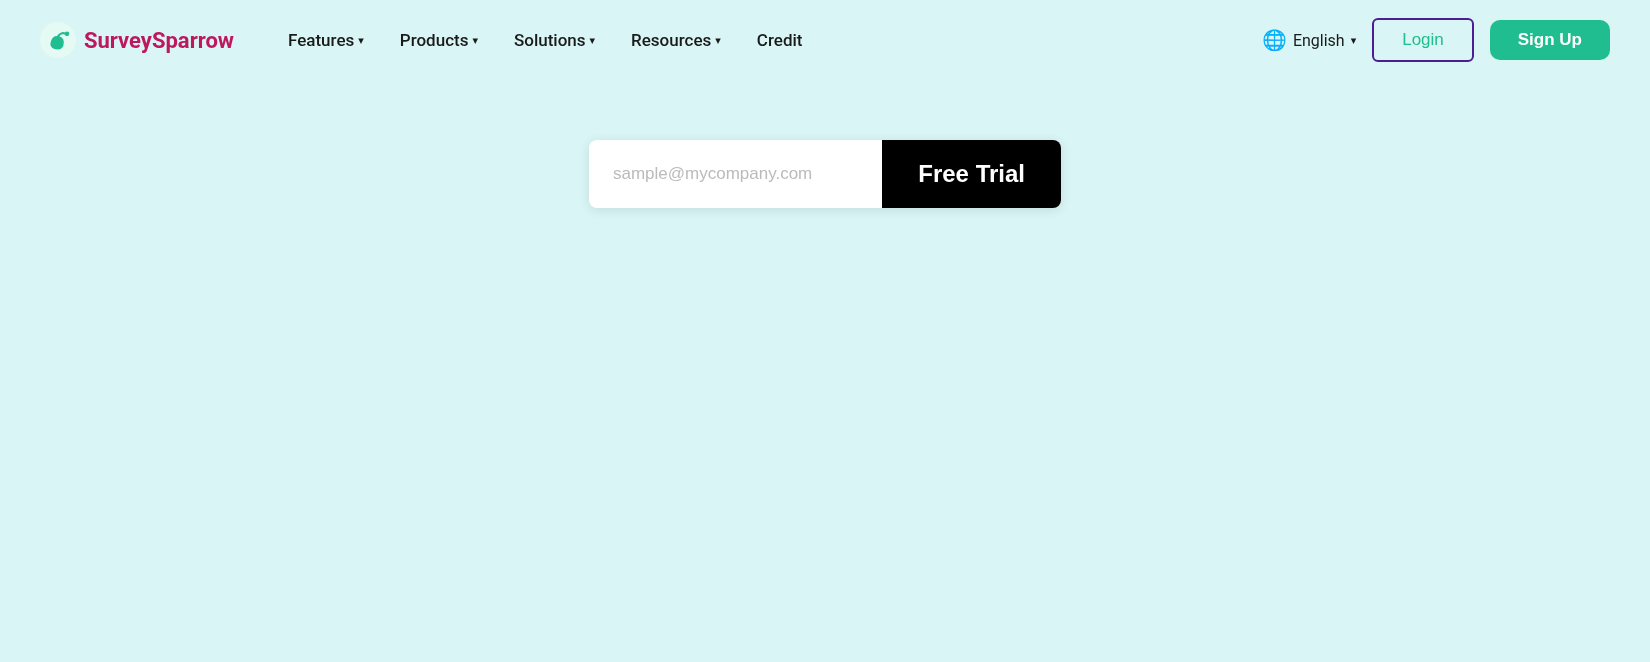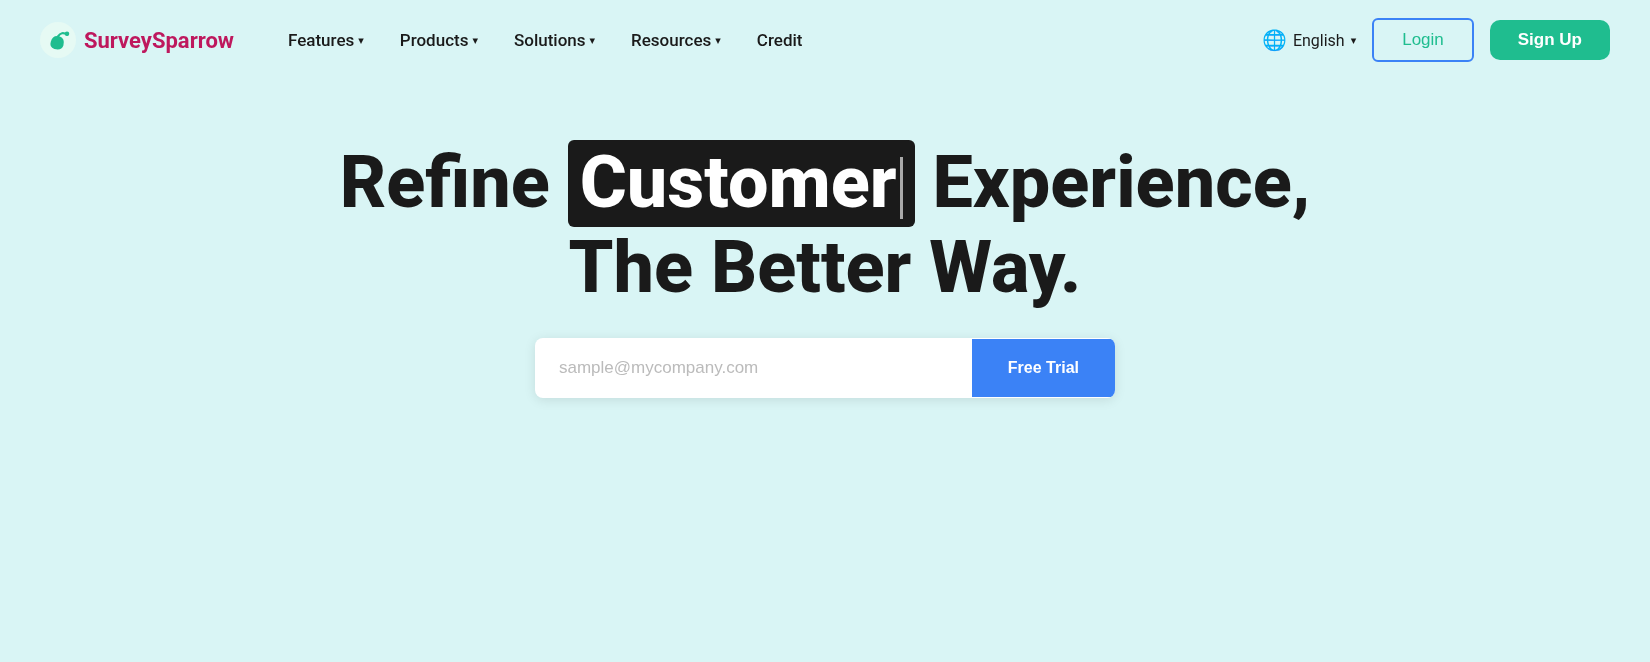--- a/index.html
+++ b/index.html
@@ -93,21 +93,21 @@
       font-size: 20px;
       color: #555;
     }
 
     .login-btn {
       padding: 10px 28px;
       font-size: 17px;
       font-weight: 500;
       color: #1fbd8f;
       background: transparent;
-      border: 2px solid #3b82f6;
+      border: 2px solid #4c1d95;
       border-radius: 6px;
       cursor: pointer;
     }
 
     .signup-btn {
       padding: 10px 28px;
       font-size: 17px;
       font-weight: 600;
       color: #ffffff;
       background: #1fbd8f;
@@ -160,21 +160,21 @@
       margin-bottom: 40px;
       font-weight: 400;
     }
 
     .hero-form {
       display: flex;
       align-items: center;
       border-radius: 8px;
       overflow: hidden;
       box-shadow: 0 2px 12px rgba(0,0,0,0.1);
-      width: 580px;
+      width: 472px;
       max-width: 100%;
       background: #fff;
       margin-bottom: 18px;
     }
 
     .hero-input {
       flex: 1;
       padding: 20px 24px;
       font-size: 17px;
       color: #aaa;
@@ -182,24 +182,24 @@
       outline: none;
       background: transparent;
     }
 
     .hero-input::placeholder {
       color: #bbb;
     }
 
     .free-trial-btn {
       padding: 20px 36px;
-      font-size: 16px;
+      font-size: 24px;
       font-weight: 600;
       color: #ffffff;
-      background: #3b82f6;
+      background: #000000;
       border: none;
       cursor: pointer;
       white-space: nowrap;
     }
 
     .hero-footnote {
       font-size: 15px;
       color: #555;
     }
 
@@ -253,25 +253,20 @@
       <span class="globe-icon">🌐</span>
       <span>English</span>
       <span class="chevron">▾</span>
     </div>
     <button class="login-btn">Login</button>
     <button class="signup-btn">Sign Up</button>
   </div>
 </header>
 
 <section class="hero">
-  <h1 class="hero-title">
-    <span>Refine </span><span class="highlight"><span>Customer</span></span><span> Experience,</span>
-    <br>
-    <span>The Better Way.</span>
-  </h1>
 
 
   <div class="hero-form">
     <input class="hero-input" type="email" placeholder="sample@mycompany.com" style="">
     <button class="free-trial-btn">Free Trial</button>
   </div>
 
 </section>
 
 </body></html>

